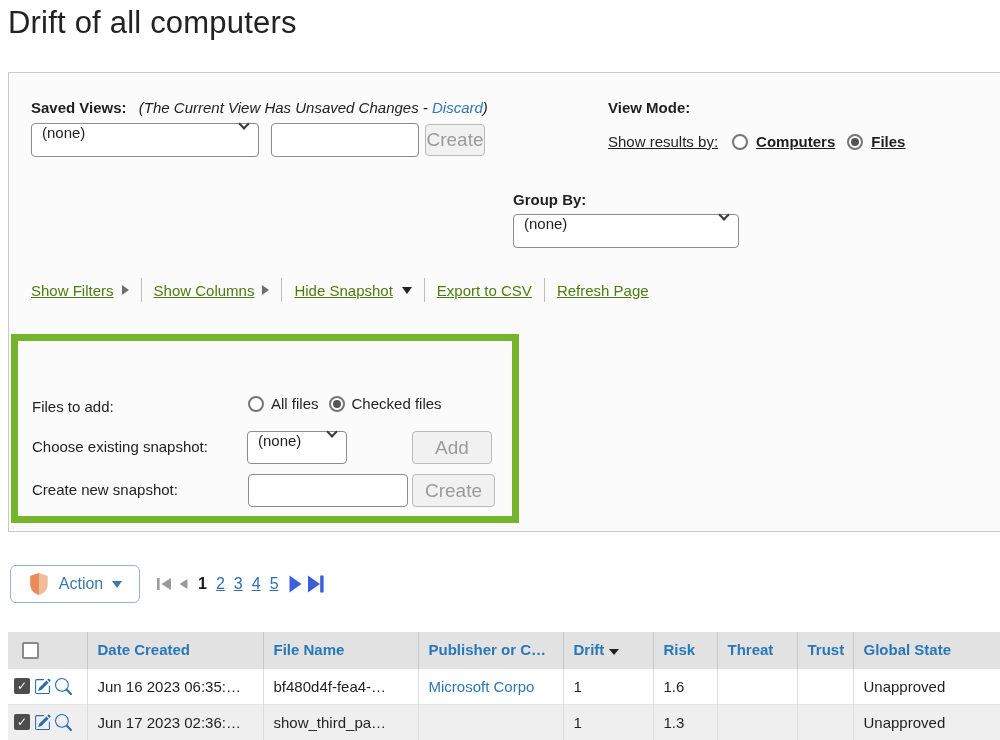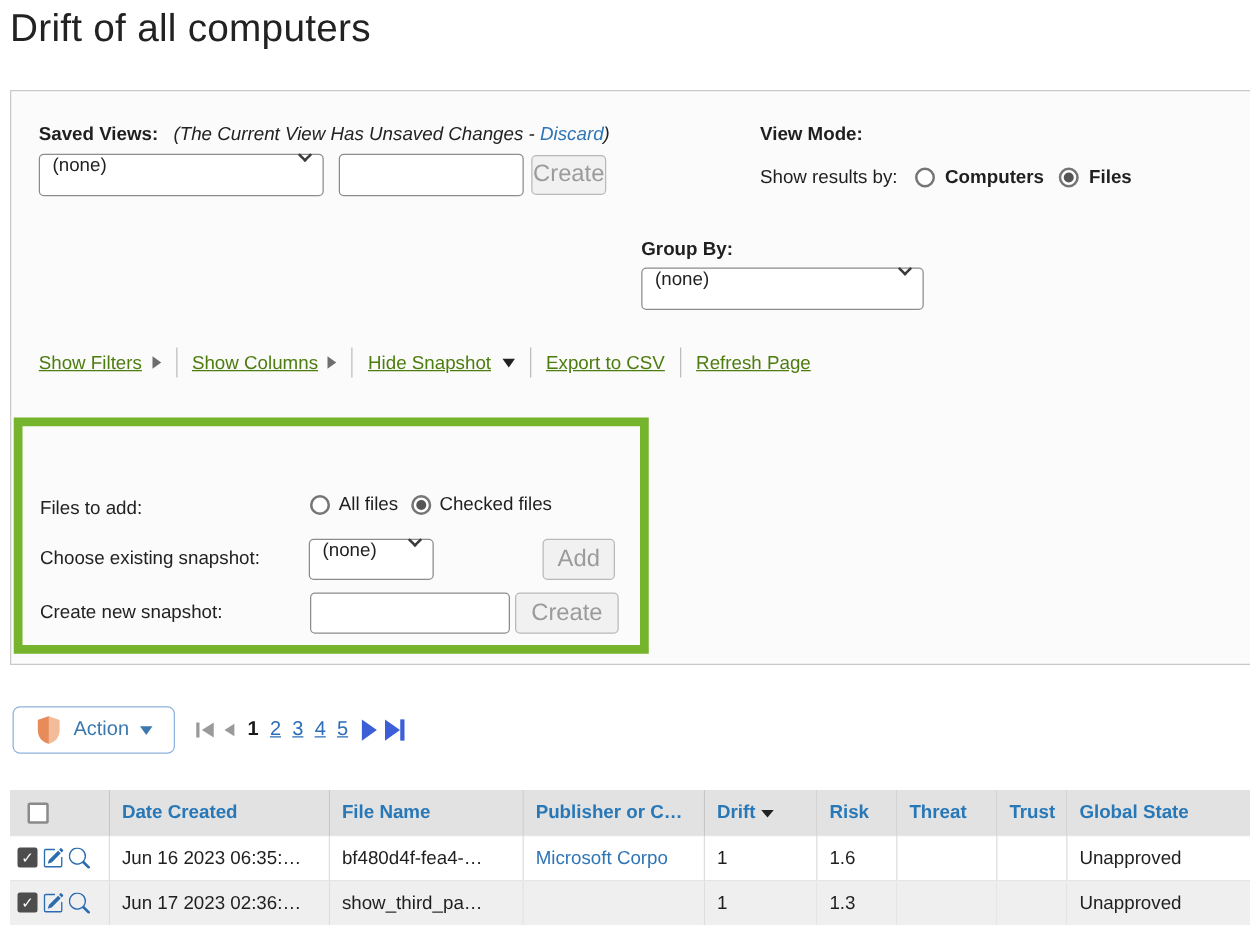--- a/index.html
+++ b/index.html
@@ -81,21 +81,21 @@
   <div class="abs ctl sel" style="left:22px; top:50px; width:228px;">
     <span>(none)</span>
     <span class="chev"></span>
   </div>
   <div class="abs ctl" style="left:262px; top:50px; width:148px;">
     <input class="txtinput" type="text" value="" style="">
   </div>
   <div class="abs btn-dis" style="left:416px; top:51px; width:60px; height:32px;">Create</div>
 
   <div class="abs lbl-b" style="left:599px; top:26px;">View Mode:</div>
-  <div class="abs" style="left:599px; top:60px; display:flex; align-items:center; gap:8px;">
+  <div class="abs" style="left:599px; top:60px; display:flex; align-items:center; gap:8px;text-decoration:underline;">
     <span>Show results by:</span>
     <span class="radio" style="margin-left:6px;"></span>
     <span class="lbl-b">Computers</span>
     <span class="radio on" style="margin-left:4px;">
         <span class="dot"></span>
       </span>
     <span class="lbl-b">Files</span>
   </div>
 
   <div class="abs lbl-b" style="left:504px; top:118px;">Group By:</div>
@@ -135,21 +135,21 @@
       <span>All files</span>
       <span class="radio on" style="margin-left:3px;">
           <span class="dot"></span>
         </span>
       <span>Checked files</span>
     </div>
     <div class="abs ctl sel" style="left:229px; top:90px; width:100px; height:33px;">
       <span>(none)</span>
       <span class="chev"></span>
     </div>
-    <div class="abs btn-dis" style="left:416px; top:90px; width:58px; height:33px;">Add</div>
+    <div class="abs btn-dis" style="left:394px; top:90px; width:80px; height:33px;">Add</div>
 
     <div class="abs snap-lbl" style="left:14px; top:140px;">Create new snapshot:</div>
     <div class="abs ctl" style="left:230px; top:133px; width:160px; height:33px;">
       <input class="txtinput" type="text" value="" style="">
     </div>
     <div class="abs btn-dis" style="left:394px; top:133px; width:83px; height:33px;">Create</div>
   </div>
 </div>
 
 <div class="abs action-btn">

